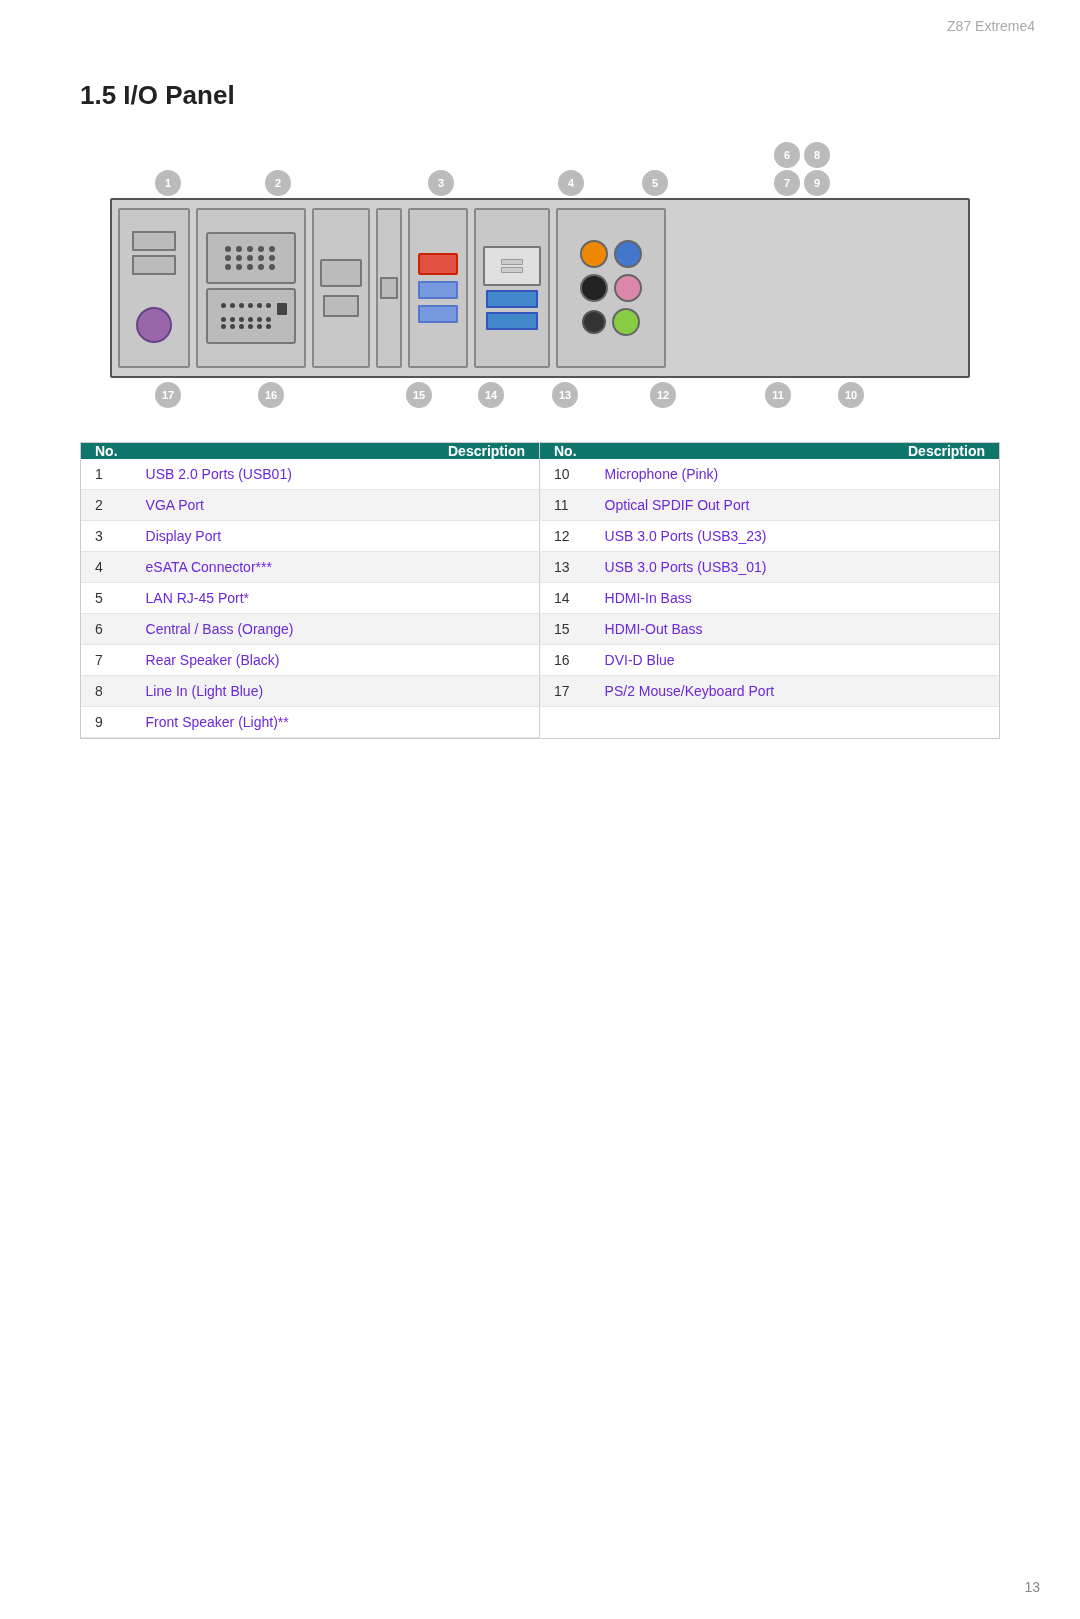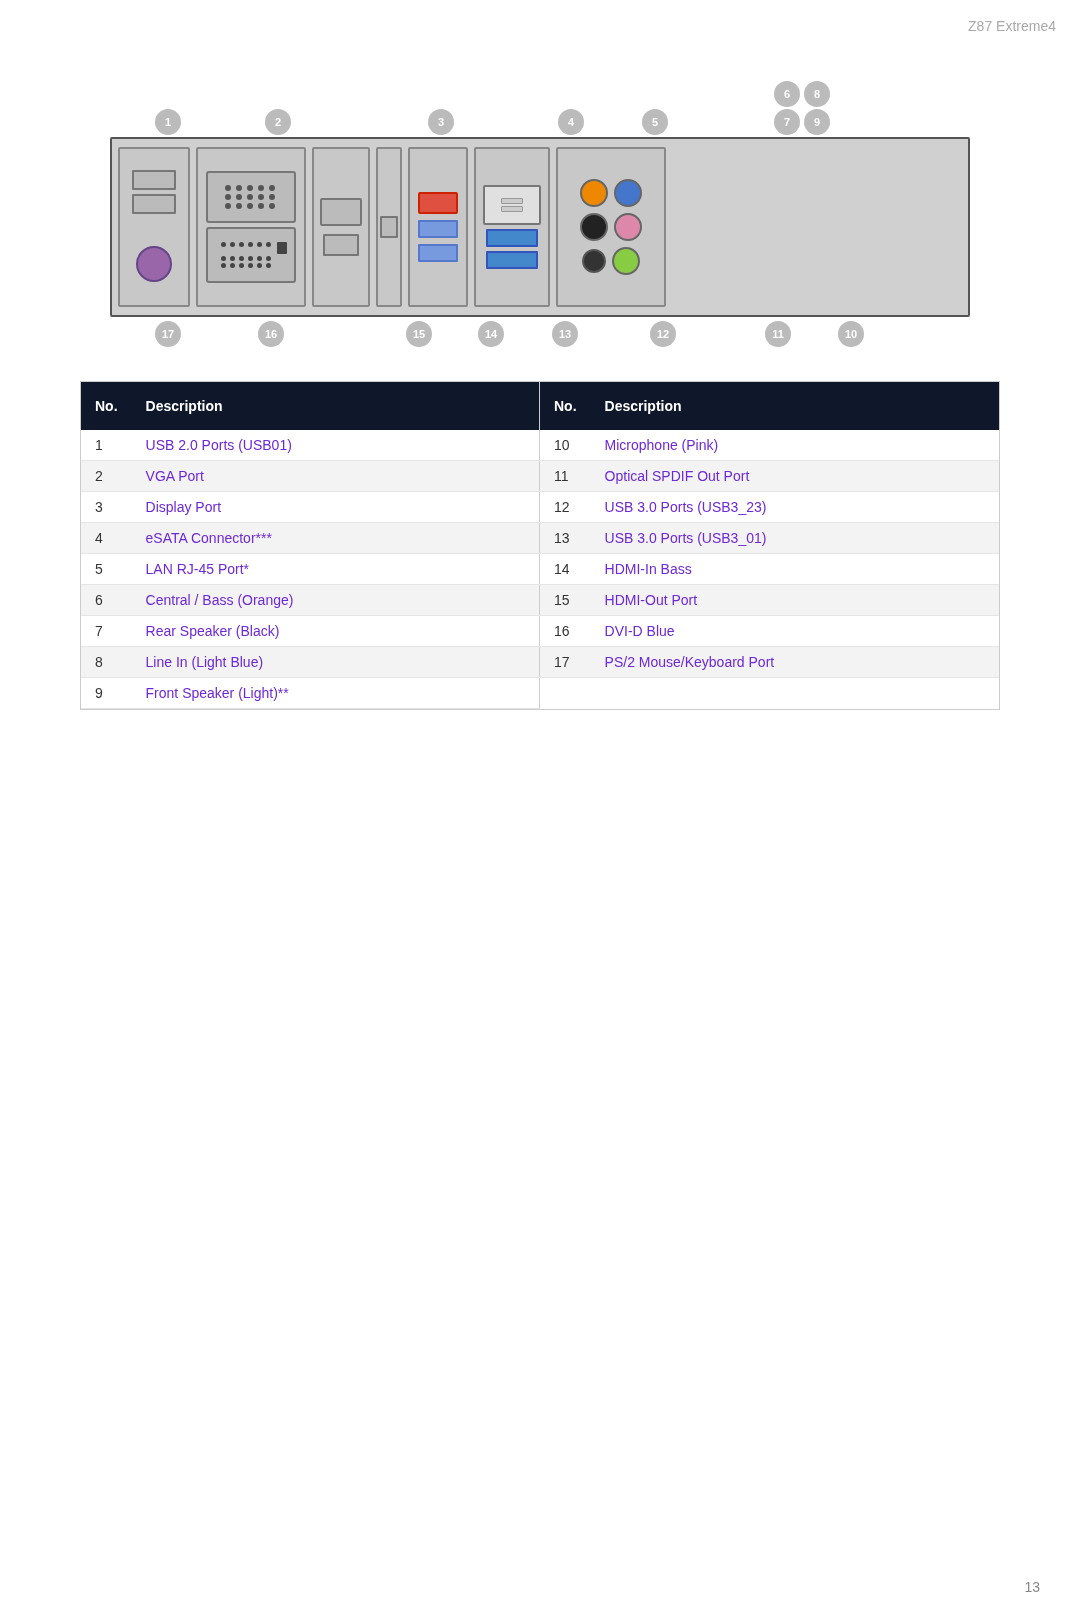--- a/index.html
+++ b/index.html
@@ -8,21 +8,21 @@
       font-family: Arial, sans-serif;
       width: 1080px;
       min-height: 1619px;
       position: relative;
       color: #333;
     }
 
     .page-header {
       position: absolute;
       top: 18px;
-      right: 24px;
+      right: 45px;
       color: #aaa;
       font-size: 14px;
     }
 
     .page-footer {
       position: absolute;
       bottom: 24px;
       right: 40px;
       color: #888;
       font-size: 14px;
@@ -200,25 +200,25 @@
       flex: 1;
     }
 
     .table-half table {
       width: 100%;
       border-collapse: collapse;
       font-size: 14px;
     }
 
     .table-half table th {
-      background: #0f172a;
+      background: #0f766e;
       color: #fff;
       font-weight: bold;
-      padding: 16px 14px;
-      text-align: left;
+      padding: 0 14px;
+      text-align: right;
     }
 
     .table-half table td {
       padding: 7px 14px;
       border-bottom: 1px solid #e5e5e5;
     }
 
     .table-half:first-child table {
       border-right: 1px solid #ccc;
     }
@@ -260,20 +260,21 @@
   </style>
 </head>
 <body>
 
 <div class="page-header">
   <span>Z87 Extreme4</span>
 </div>
 
 <div class="content">
 
+  <h2 class="section-title">1.5  I/O Panel</h2>
 
   <div class="io-diagram">
 
     <div class="numbers-top-row">
 
       <div class="top-num-container" style="left:45px;">
         <span class="num-badge">1</span>
       </div>
 
       <div class="top-num-container" style="left:155px;">
@@ -517,21 +518,21 @@
             <tr class="row-even">
               <td class="col-no">13</td>
               <td class="col-desc">USB 3.0 Ports (USB3_01)</td>
             </tr>
             <tr class="row-odd">
               <td class="col-no">14</td>
               <td class="col-desc">HDMI-In Bass</td>
             </tr>
             <tr class="row-even">
               <td class="col-no">15</td>
-              <td class="col-desc">HDMI-Out Port</td>
+              <td class="col-desc">HDMI-Out Bass</td>
             </tr>
             <tr class="row-odd">
               <td class="col-no">16</td>
               <td class="col-desc">DVI-D Blue</td>
             </tr>
             <tr class="row-even">
               <td class="col-no">17</td>
               <td class="col-desc">PS/2 Mouse/Keyboard Port</td>
             </tr>
           </tbody>

